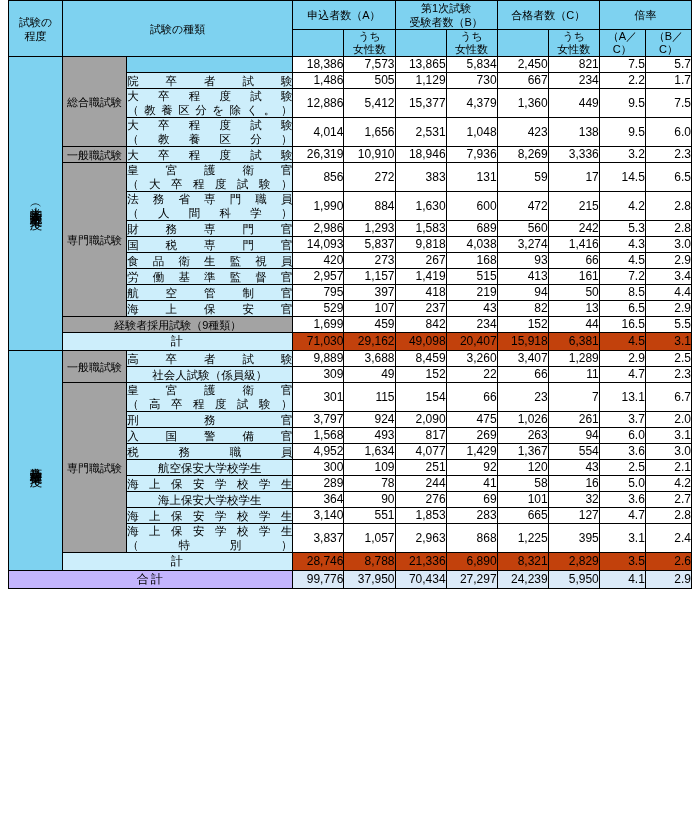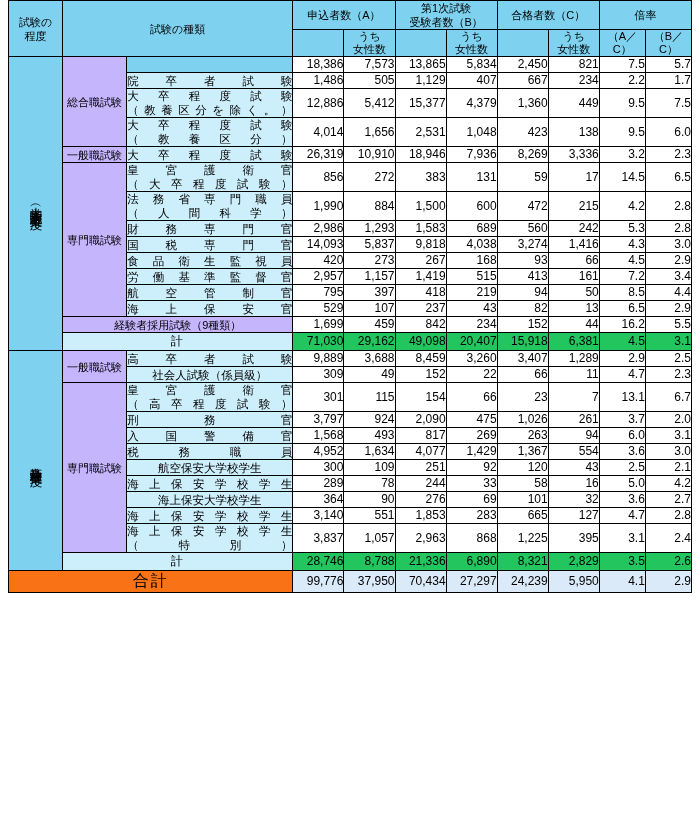--- a/index.html
+++ b/index.html
@@ -52,43 +52,43 @@
   .vtext{
     writing-mode:vertical-rl;
     text-orientation:upright;
     display:inline-block;
     letter-spacing:1px;
     line-height:1.05;
     white-space:nowrap;
   }
 
   
-  .gcell{background:#c4b5fd;text-align:center;font-size:11px;font-weight:bold;line-height:14px;}
+  .gcell{background:#a3a3a3;text-align:center;font-size:11px;font-weight:bold;line-height:14px;}
 
   
   .ncell{background:#cdeefb;font-size:11.5px;line-height:14px;padding:1px 6px;text-align:center;}
   .ncell .j{display:block;text-align:justify;text-align-last:justify;}
   .ncell.plain{text-align:center;}
 
   
   .num{
     text-align:right;
     padding:1px 5px 1px 2px;
     font-size:12px;
     line-height:15px;
     background:#ffffff;
     font-family:"Liberation Sans","DejaVu Sans",sans-serif;
   }
   .num.dashed-l{border-left:1px dashed #000;}
-  .num.tot{background:#22c55e;}
+  .num.tot{background:#c2410c;}
   .num.grand{background:#dbeaf8;}
 
   
   .totlabel{background:#cdeefb;text-align:center;font-size:12px;font-weight:bold;letter-spacing:2px;}
-  .grandlabel{background:#f97316;text-align:center;font-size:16px;font-weight:bold;letter-spacing:2px;}
+  .grandlabel{background:#c4b5fd;text-align:center;font-size:12px;font-weight:bold;letter-spacing:2px;}
 </style>
 </head>
 <body>
 
 <div class="page">
 
 
   <table class="tbl">
     <colgroup>
       <col style="width:54px">
@@ -154,21 +154,21 @@
           <td class="num" style="border-top-style: solid;">7.5</td>
           <td class="num" style="border-top-style: solid;">5.7</td>
         </tr>
         <tr>
           <td class="ncell" style="border-top-style: dashed;">
             <span class="j">院卒者試験</span>
           </td>
           <td class="num" style="border-top-style: dashed; margin-left: 32px;">1,486</td>
           <td class="num dashed-l" style="border-top-style: dashed;">505</td>
           <td class="num" style="border-top-style: dashed;">1,129</td>
-          <td class="num dashed-l" style="border-top-style: dashed;">407</td>
+          <td class="num dashed-l" style="border-top-style: dashed;">730</td>
           <td class="num" style="border-top-style: dashed;">667</td>
           <td class="num dashed-l" style="border-top-style: dashed;">234</td>
           <td class="num" style="border-top-style: dashed;">2.2</td>
           <td class="num" style="border-top-style: dashed;">1.7</td>
         </tr>
         <tr>
           <td class="ncell" style="border-top-style: dashed;">
             <span class="j">大卒程度試験</span>
             <span class="j">（教養区分を除く。）</span>
           </td>
@@ -224,21 +224,21 @@
           <td class="num" style="border-top-style: solid;">14.5</td>
           <td class="num" style="border-top-style: solid;">6.5</td>
         </tr>
         <tr>
           <td class="ncell" style="border-top-style: dashed;">
             <span class="j">法務省専門職員</span>
             <span class="j">（人間科学）</span>
           </td>
           <td class="num" style="border-top-style: dashed;">1,990</td>
           <td class="num dashed-l" style="border-top-style: dashed;">884</td>
-          <td class="num" style="border-top-style: dashed;">1,500</td>
+          <td class="num" style="border-top-style: dashed;">1,630</td>
           <td class="num dashed-l" style="border-top-style: dashed;">600</td>
           <td class="num" style="border-top-style: dashed;">472</td>
           <td class="num dashed-l" style="border-top-style: dashed;">215</td>
           <td class="num" style="border-top-style: dashed;">4.2</td>
           <td class="num" style="border-top-style: dashed;">2.8</td>
         </tr>
         <tr>
           <td class="ncell" style="border-top-style: dashed;">
             <span class="j">財務専門官</span>
           </td>
@@ -319,21 +319,21 @@
         <tr>
           <td class="gcell" colspan="2" style="border-top-style: solid; border-bottom-style: solid;">
             <span class="j" style="display:block;width:190px;margin:0 auto;">経験者採用試験（9種類）</span>
           </td>
           <td class="num" style="border-top-style: solid; border-bottom-style: solid;">1,699</td>
           <td class="num dashed-l" style="border-top-style: solid; border-bottom-style: solid;">459</td>
           <td class="num" style="border-top-style: solid; border-bottom-style: solid;">842</td>
           <td class="num dashed-l" style="border-top-style: solid; border-bottom-style: solid;">234</td>
           <td class="num" style="border-top-style: solid; border-bottom-style: solid;">152</td>
           <td class="num dashed-l" style="border-top-style: solid; border-bottom-style: solid;">44</td>
-          <td class="num" style="border-top-style: solid; border-bottom-style: solid;">16.2</td>
+          <td class="num" style="border-top-style: solid; border-bottom-style: solid;">16.5</td>
           <td class="num" style="border-top-style: solid; border-bottom-style: solid;">5.5</td>
         </tr>
         <tr>
           <td class="totlabel" colspan="2" style="border-top-style: solid; border-bottom-style: solid;">計</td>
           <td class="num tot" style="border-top-style: solid; border-bottom-style: solid;">71,030</td>
           <td class="num tot dashed-l" style="border-top-style: solid; border-bottom-style: solid;">29,162</td>
           <td class="num tot" style="border-top-style: solid; border-bottom-style: solid;">49,098</td>
           <td class="num tot dashed-l" style="border-top-style: solid; border-bottom-style: solid;">20,407</td>
           <td class="num tot" style="border-top-style: solid; border-bottom-style: solid;">15,918</td>
           <td class="num tot dashed-l" style="border-top-style: solid; border-bottom-style: solid;">6,381</td>
@@ -431,21 +431,21 @@
           <td class="num" style="border-top-style: dashed;">2.5</td>
           <td class="num" style="border-top-style: dashed;">2.1</td>
         </tr>
         <tr>
           <td class="ncell" style="border-top-style: dashed;">
             <span class="j">海上保安学校学生</span>
           </td>
           <td class="num" style="border-top-style: dashed;">289</td>
           <td class="num dashed-l" style="border-top-style: dashed;">78</td>
           <td class="num" style="border-top-style: dashed;">244</td>
-          <td class="num dashed-l" style="border-top-style: dashed;">33</td>
+          <td class="num dashed-l" style="border-top-style: dashed;">41</td>
           <td class="num" style="border-top-style: dashed;">58</td>
           <td class="num dashed-l" style="border-top-style: dashed;">16</td>
           <td class="num" style="border-top-style: dashed;">5.0</td>
           <td class="num" style="border-top-style: dashed;">4.2</td>
         </tr>
         <tr>
           <td class="ncell plain" style="border-top-style: dashed;">海上保安大学校学生</td>
           <td class="num" style="border-top-style: dashed;">364</td>
           <td class="num dashed-l" style="border-top-style: dashed;">90</td>
           <td class="num" style="border-top-style: dashed;">276</td>

